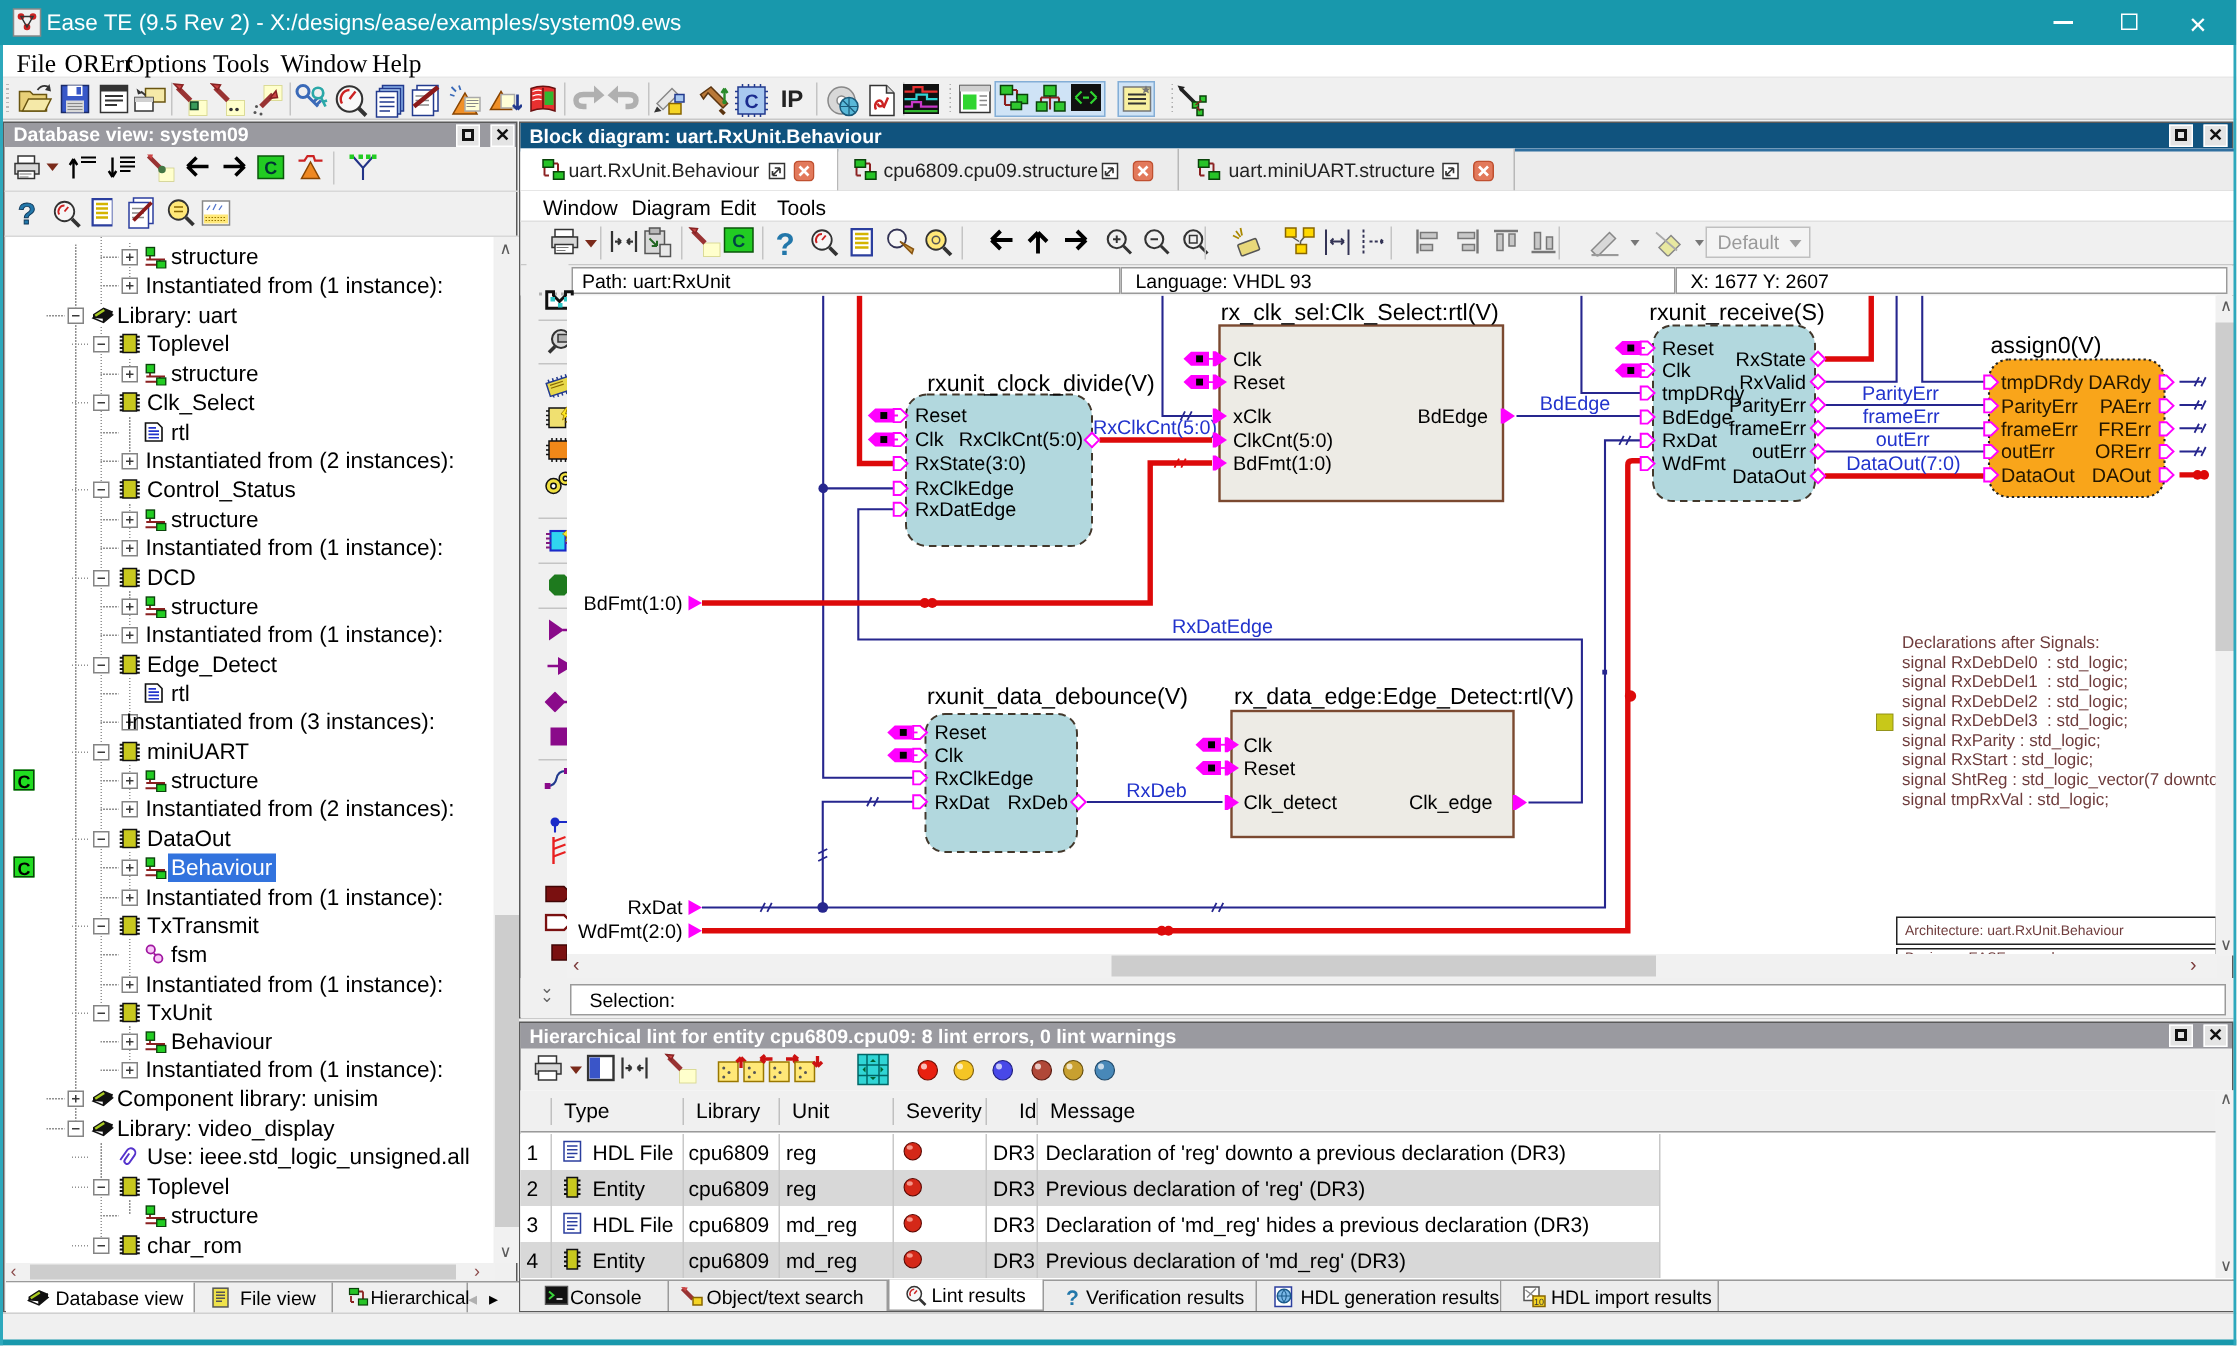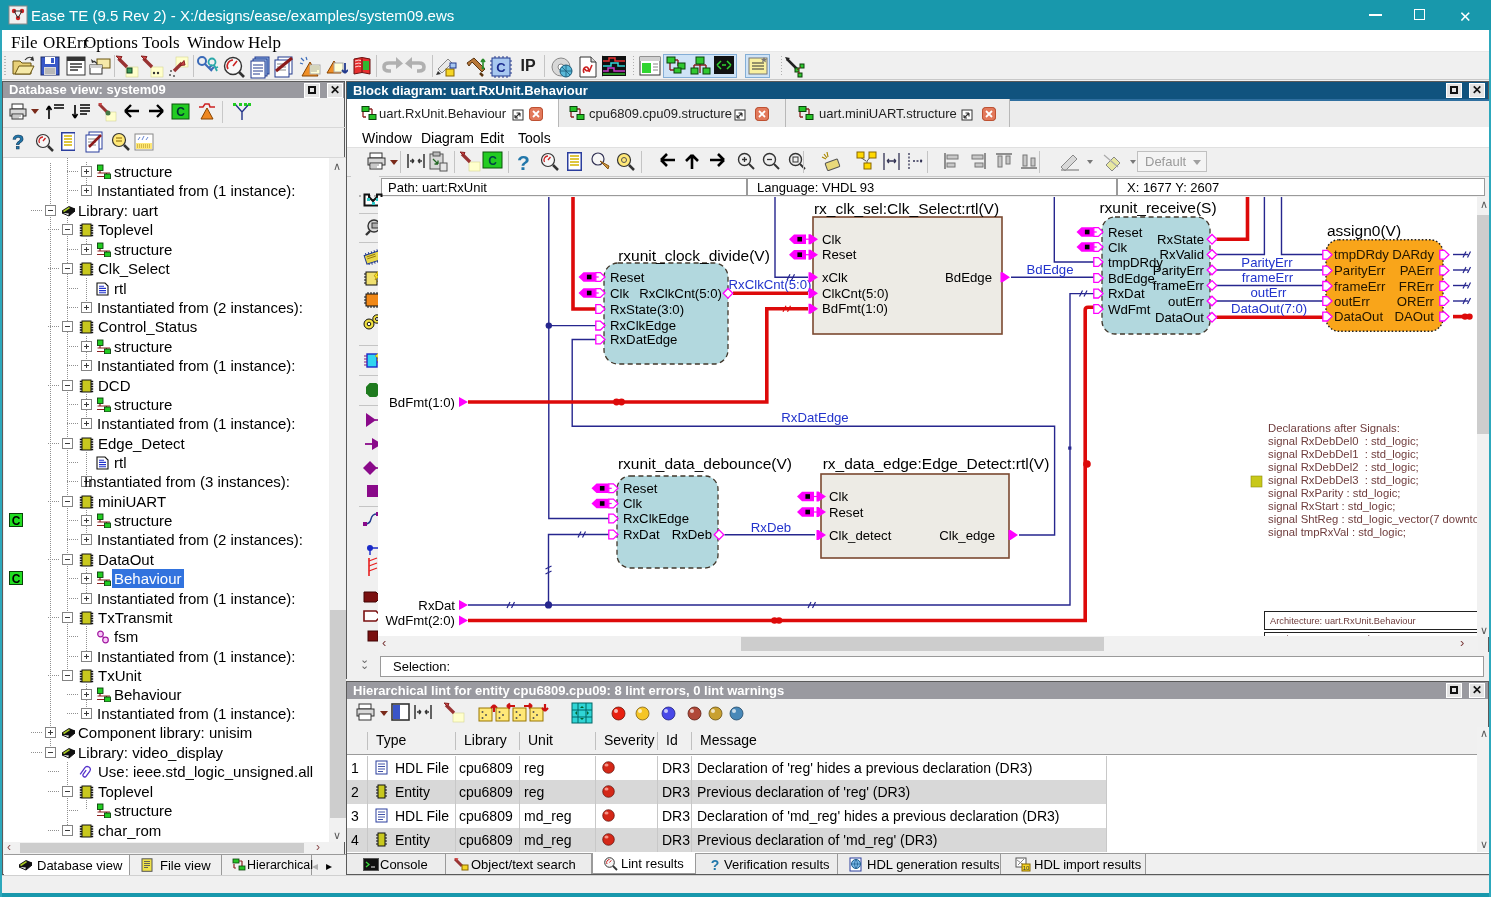--- a/index.html
+++ b/index.html
@@ -1302,39 +1302,39 @@
           <circle cx="7.5" cy="7.5" r="6.5" fill="#4888b8" stroke="#204868" stroke-width="0.8"></circle>
           <circle cx="5" cy="5" r="2" fill="#fff" opacity="0.7"></circle>
         </svg></span>
     </div>
   <div id="linttable" style="position:absolute;left:0;top:45px;width:1143px;height:126px;background:#fff;font-size:14px;">
       <div class="abs" style="left:0;top:0;width:1143px;height:28px;background:#f0f0f0;border-bottom:1px solid #9a9a9a;">
 <span class="abs" style="left:20px;top:5px;width:88px;border-left:1px solid #c0c0c0;padding-left:8px;height:18px;">Type</span>
 <span class="abs" style="left:108px;top:5px;width:64px;border-left:1px solid #c0c0c0;padding-left:8px;height:18px;">Library</span>
 <span class="abs" style="left:172px;top:5px;width:76px;border-left:1px solid #c0c0c0;padding-left:8px;height:18px;">Unit</span>
 <span class="abs" style="left:248px;top:5px;width:62px;border-left:1px solid #c0c0c0;padding-left:8px;height:18px;">Severity</span>
-<span class="abs" style="left:310px;top:5px;width:34px;border-left:1px solid #c0c0c0;padding-left:8px;height:18px;">Id</span>
+<span class="abs" style="left:310px;top:5px;width:34px;border-left:1px solid #c0c0c0;padding-left:18px;height:18px;text-align:right;">Id</span>
 <span class="abs" style="left:344px;top:5px;width:415px;border-left:1px solid #c0c0c0;padding-left:8px;height:18px;">Message</span>
 </div>
 <div class="abs" style="left:0;top:29px;width:1143px;height:24px;background:#fff;">
 <div class="abs" style="left:0;top:0;width:759px;height:24px;background:#fff;"></div>
 <span class="abs" style="left:4px;top:4px;">1</span>
 <span class="abs" style="left:28px;top:4px;"><svg width="13" height="15" viewBox="0 0 13 15">
             <rect x="1" y="1" width="11" height="13" fill="#fff" stroke="#2b3e9e"></rect>
             <path d="M3 4 H10 M3 6.5 H10 M3 9 H10 M3 11.5 H8" stroke="#2b3e9e" stroke-width="0.9"></path>
           </svg></span>
 <span class="abs" style="left:48px;top:4px;">HDL File</span>
 <span class="abs" style="left:112px;top:4px;">cpu6809</span>
 <span class="abs" style="left:177px;top:4px;">reg</span>
 <span class="abs" style="left:255px;top:5px;"><svg width="13" height="13" viewBox="0 0 13 13">
             <circle cx="6.5" cy="6.5" r="5.8" fill="#d42818" stroke="#5a0a05" stroke-width="0.7"></circle>
             <ellipse cx="4.5" cy="4" rx="2" ry="1.5" fill="#f59588"></ellipse>
           </svg></span>
 <span class="abs" style="left:315px;top:4px;">DR3</span>
-<span class="abs" style="left:350px;top:4px;">Declaration of 'reg' hides a previous declaration (DR3)</span>
+<span class="abs" style="left:350px;top:4px;">Declaration of 'reg' downto a previous declaration (DR3)</span>
 <span class="abs" style="left:20px;top:0;width:1px;height:24px;background:#c8c8c8;"></span>
 <span class="abs" style="left:108px;top:0;width:1px;height:24px;background:#c8c8c8;"></span>
 <span class="abs" style="left:172px;top:0;width:1px;height:24px;background:#c8c8c8;"></span>
 <span class="abs" style="left:248px;top:0;width:1px;height:24px;background:#c8c8c8;"></span>
 <span class="abs" style="left:310px;top:0;width:1px;height:24px;background:#c8c8c8;"></span>
 <span class="abs" style="left:344px;top:0;width:1px;height:24px;background:#c8c8c8;"></span>
 <span class="abs" style="left:759px;top:0;width:1px;height:24px;background:#c8c8c8;"></span>
 </div>
 <div class="abs" style="left:0;top:53px;width:1143px;height:24px;background:#fff;">
 <div class="abs" style="left:0;top:0;width:759px;height:24px;background:#d8d8d8;"></div>

